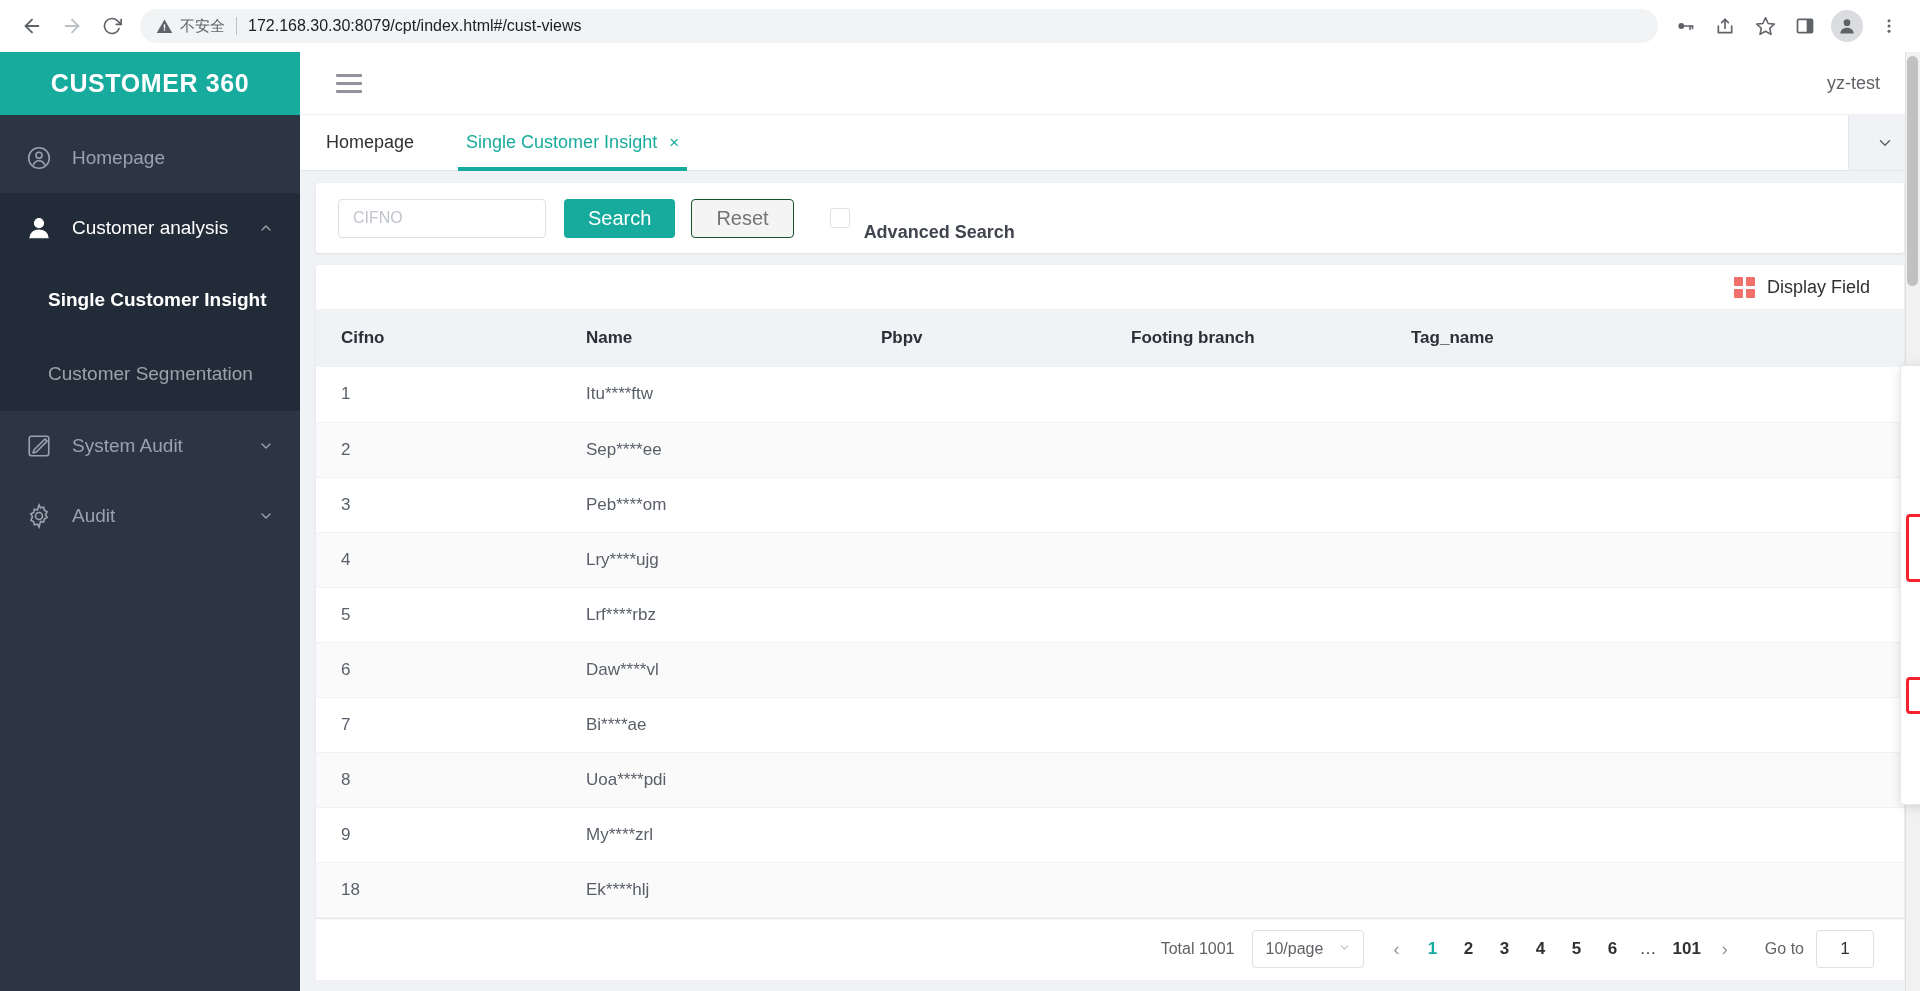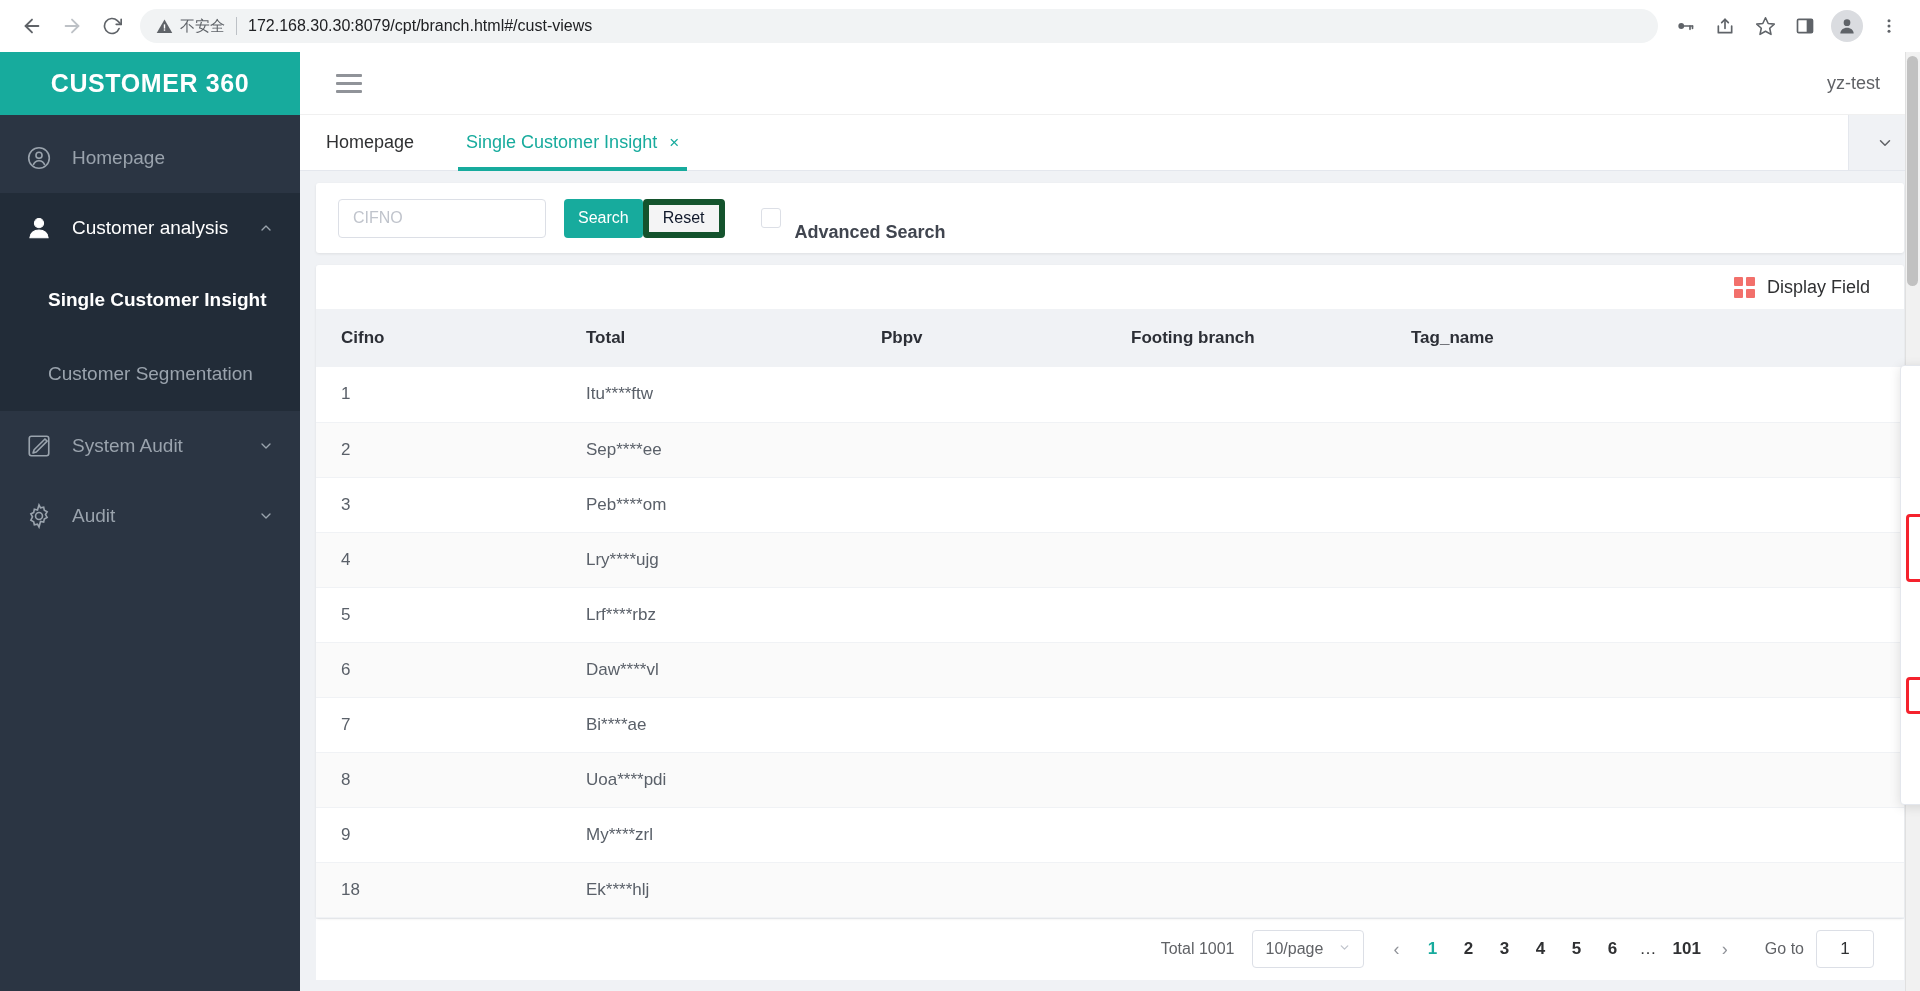--- a/index.html
+++ b/index.html
@@ -197,26 +197,26 @@
     border: 1px solid #dcdfe6; border-radius: 4px;
     padding: 0 14px;
     font-size: 16px; color: #606266;
     font-family: "Liberation Sans", sans-serif;
     outline: none;
     background: #fff;
   }
   .cifno-input::placeholder { color: #c0c4cc; }
   .btn {
     height: 39px; border: none; border-radius: 4px;
-    font-size: 16px; cursor: pointer;
+    font-size: 20px; cursor: pointer;
     font-family: "Liberation Sans", sans-serif;
-    padding: 0 14px;
+    padding: 0 24px;
   }
   .btn-primary { background: #17ab9d; color: #ffffff; margin-left: 18px; }
-  .btn-default { background: #f4f4f5; color: #0f172a; border: 6px solid #14532d; }
+  .btn-default { background: #f4f4f5; color: #737373; border: 1px solid #14532d; margin-left: 16px; }
   .adv-wrap { display: flex; align-items: center; margin-left: 36px; cursor: pointer; }
   .cb {
     width: 20px; height: 20px; border: 1px solid #dcdfe6;
     border-radius: 3px; background: #fff; display: inline-block;
     flex: 0 0 20px; position: relative;
   }
   .adv-label { margin-left: 14px; font-size: 18px; font-weight: bold; color: #40454f; margin-top: 28px; }
 
   .table-panel { padding: 0; position: relative; min-height: 640px; }
   .display-field-row {
@@ -355,21 +355,21 @@
   <div class="omnibox">
     <span class="omni-warn">
       <svg width="17" height="17" viewBox="0 0 24 24" fill="currentColor">
           <path d="M12 2 L23 21 H1 Z" fill="#5f6368"></path>
           <rect x="11" y="9" width="2" height="6" fill="#fff"></rect>
           <rect x="11" y="16" width="2" height="2" fill="#fff"></rect>
         </svg>
       <span>不安全</span>
     </span>
     <span class="omni-sep"></span>
-    <span class="omni-url">172.168.30.30:8079/cpt/branch.html#/cust-views</span>
+    <span class="omni-url">172.168.30.30:8079/cpt/index.html#/cust-views</span>
   </div>
 
   <div class="chrome-right">
     <div class="chrome-ic">
       <svg width="20" height="20" viewBox="0 0 24 24" fill="none" stroke="currentColor" stroke-width="2">
           <circle cx="7.5" cy="12" r="3.5" fill="currentColor" stroke="none"></circle>
           <line x1="11" y1="12" x2="21" y2="12" stroke-linecap="round"></line>
           <line x1="18" y1="12" x2="18" y2="16" stroke-linecap="round"></line>
           <line x1="21" y1="12" x2="21" y2="15" stroke-linecap="round"></line>
         </svg>
@@ -532,21 +532,21 @@
                 <i></i>
             </span>
             <span>Display Field</span>
           </div>
         </div>
 
         <table class="data">
           <thead>
             <tr>
               <th class="col-cifno">Cifno</th>
-              <th class="col-name">Total</th>
+              <th class="col-name">Name</th>
               <th class="col-pbpv">Pbpv</th>
               <th class="col-foot">Footing branch</th>
               <th class="col-tag">Tag_name</th>
             </tr>
           </thead>
           <tbody id="table-body">
               <tr>
                 <td class="col-cifno">1</td>
                 <td class="col-name">Itu****ftw</td>
                 <td class="col-pbpv"></td>

